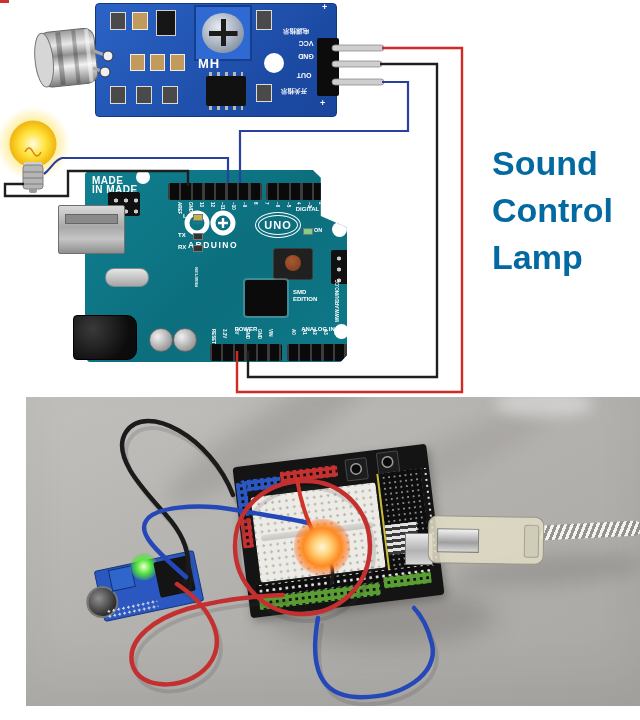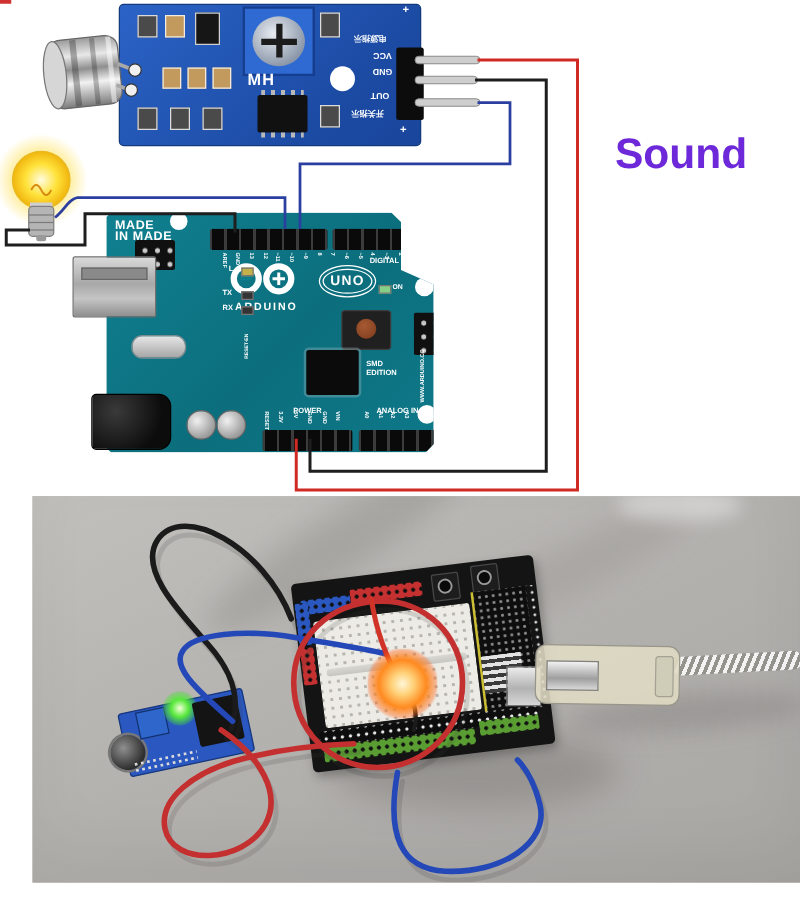--- a/index.html
+++ b/index.html
@@ -121,22 +121,24 @@
      transform:rotate(-3deg);border-radius:8px;
      background:linear-gradient(180deg,#d9d9d5,#f2f2ee 45%,#bdbdb9);
      background-image:repeating-linear-gradient(115deg,rgba(255,255,255,.85) 0 3px,rgba(125,125,118,.55) 3px 6px);}
   #psvg{position:absolute;left:0;top:0;z-index:40;}
 </style>
 </head>
 <body>
 
 <div id="stage">
 
-  <div id="title" style="color: #6d28d9;">
+  <div id="title" style="color: #0369a1; margin-top: 40px;">
     <div>Sound</div>
+    <div>Control</div>
+    <div>Lamp</div>
   </div>
 
   <div id="sensor">
     <div class="smd dk" style="left:14px;top:8px;width:16px;height:18px"></div>
     <div class="smd tan" style="left:36px;top:8px;width:16px;height:18px"></div>
     <div class="smd blk" style="left:60px;top:6px;width:20px;height:26px"></div>
     <div class="smd dk" style="left:160px;top:6px;width:16px;height:20px"></div>
     <div class="smd tan" style="left:34px;top:50px;width:15px;height:17px"></div>
     <div class="smd tan" style="left:54px;top:50px;width:15px;height:17px"></div>
     <div class="smd tan" style="left:74px;top:50px;width:15px;height:17px"></div>

